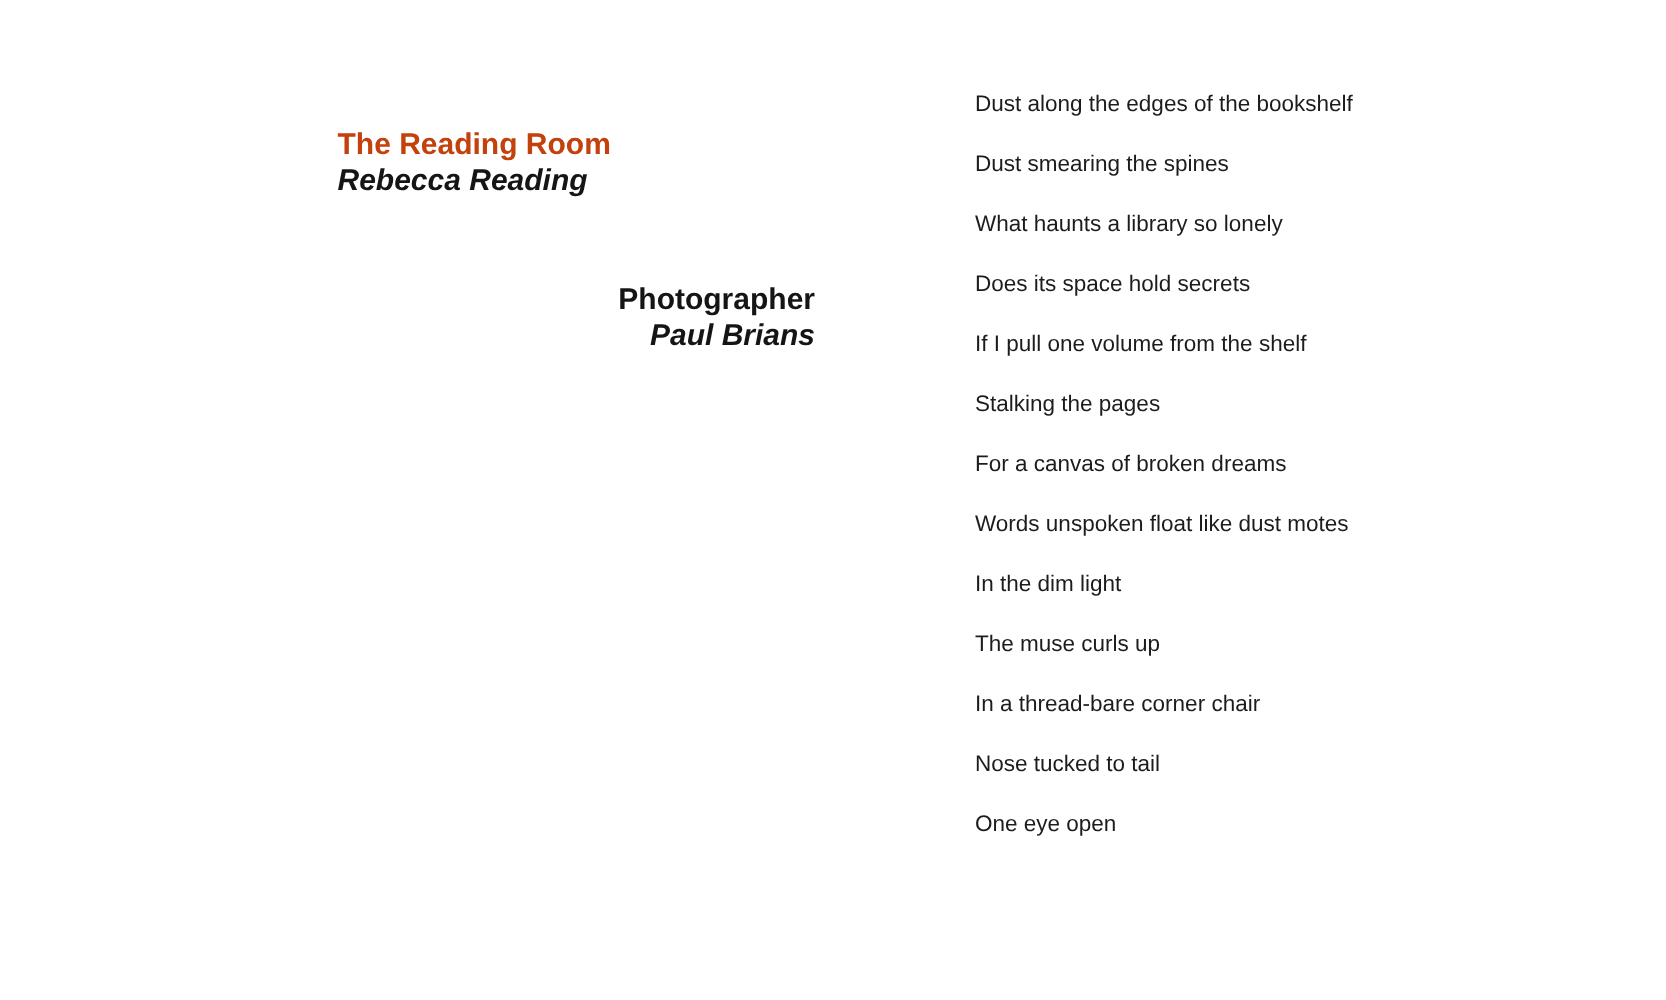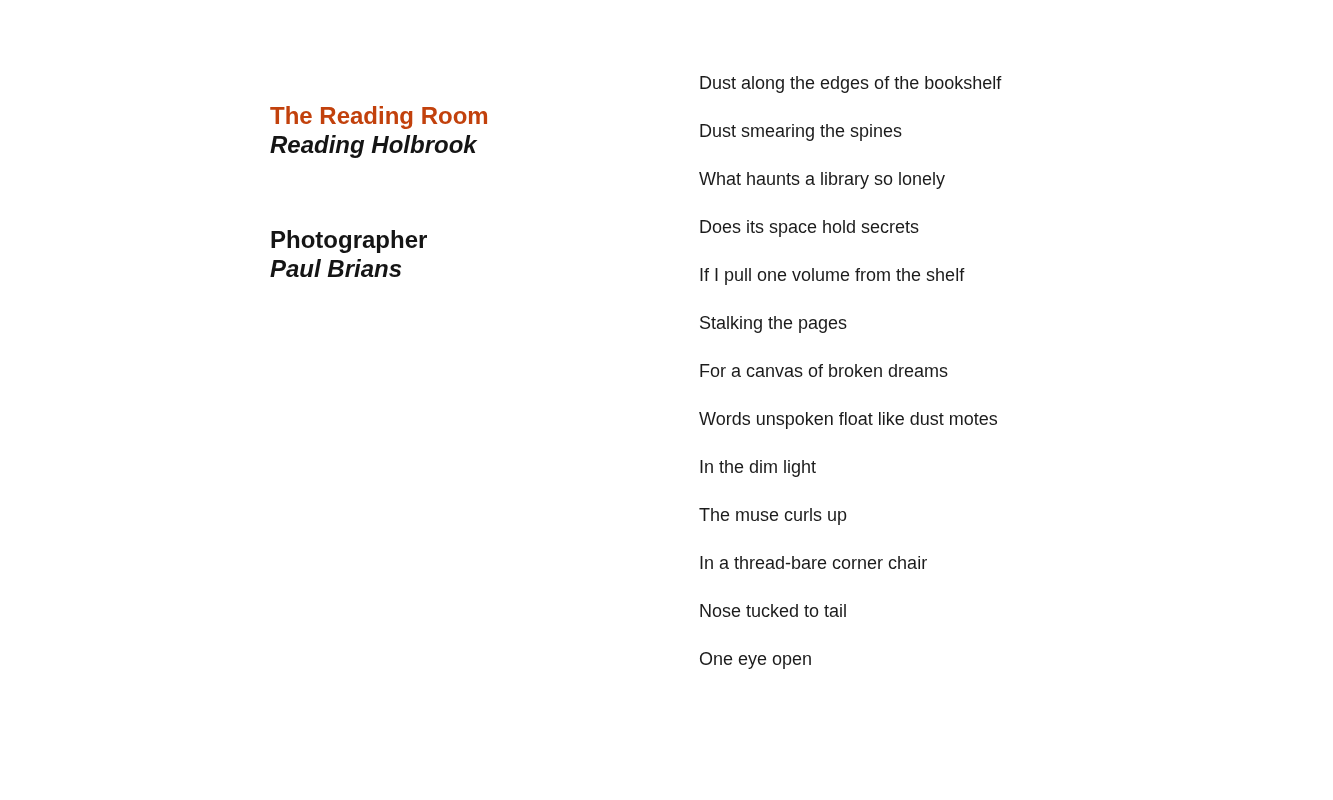--- a/index.html
+++ b/index.html
@@ -32,59 +32,60 @@
     color: #c2410c;
   }
   .poem-author {
     font-size: 24px;
     font-weight: bold;
     font-style: italic;
     line-height: 29px;
     color: #151515;
   }
   .credit-block {
-    margin: 0;
+    margin: 18px;
+    text-align: right;
   }
   .credit-role {
     font-size: 24px;
     font-weight: bold;
     line-height: 29px;
     color: #151515;
   }
   .credit-name {
     font-size: 24px;
     font-weight: bold;
     font-style: italic;
     line-height: 29px;
     color: #151515;
   }
   .poem-col {
     position: absolute;
-    left: 699px;
+    left: 780px;
     top: 59px;
     width: 480px;
   }
   .poem-line {
     font-size: 18px;
     font-weight: normal;
     line-height: 48px;
     height: 48px;
     white-space: nowrap;
     color: #1c1c1c;
   }
 </style>
 </head>
 <body>
 
 <div class="page">
 
   <div class="meta-col">
     <div class="title-block">
       <div class="poem-title">The Reading Room</div>
-      <div class="poem-author">Reading Holbrook</div>
+      <div class="poem-author">Rebecca Reading</div>
     </div>
     <div class="credit-block">
       <div class="credit-role">Photographer</div>
       <div class="credit-name">Paul Brians</div>
     </div>
   </div>
 
   <div class="poem-col">
     <div class="poem-line">Dust along the edges of the bookshelf</div>
     <div class="poem-line">Dust smearing the spines</div>

